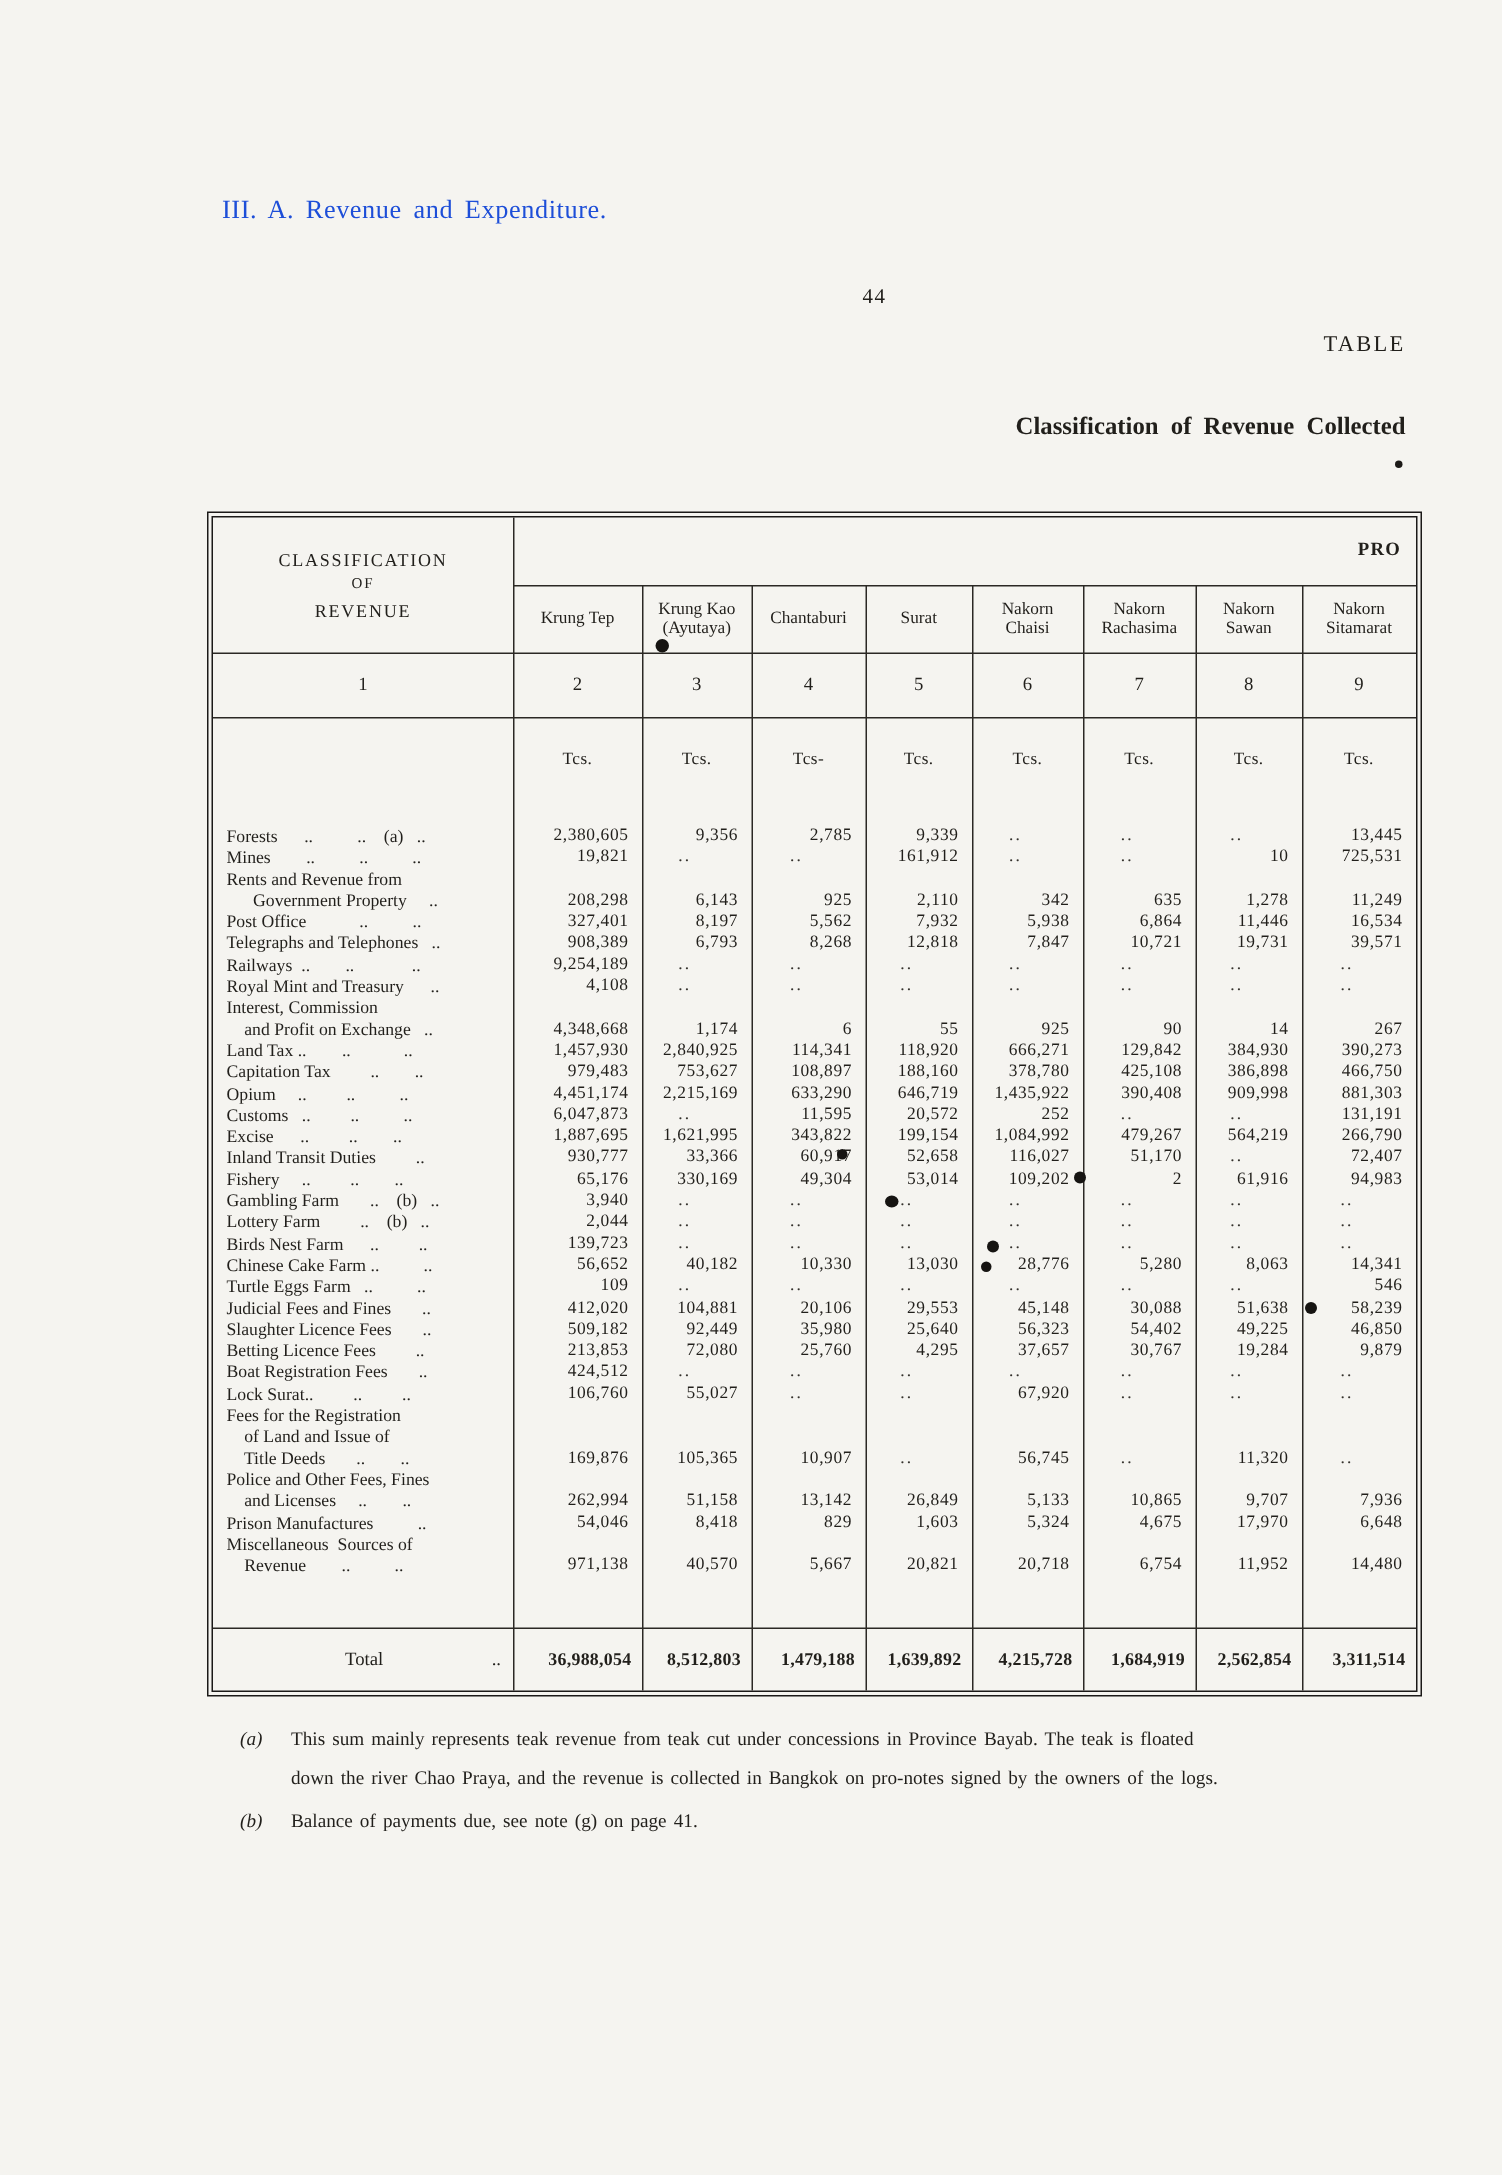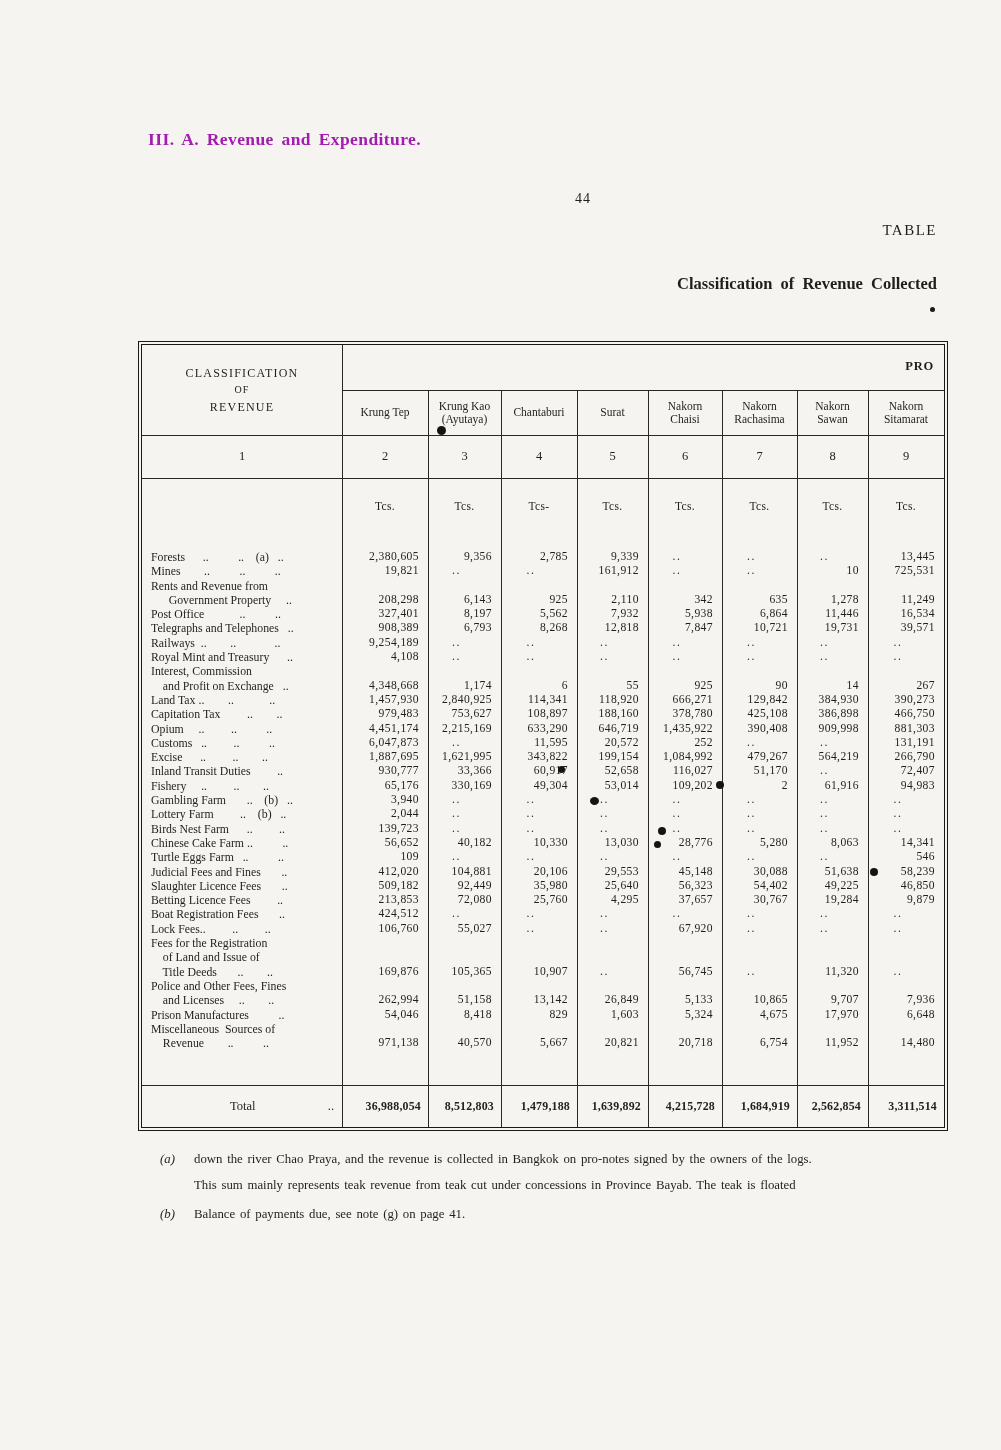--- a/index.html
+++ b/index.html
@@ -1,19 +1,19 @@
 <!DOCTYPE html>
 <html><head>
 <meta charset="utf-8">
 <style>
   html,body{margin:0;padding:0;}
   body{width:1001px;height:1450px;background:#f5f4f0;position:relative;overflow:hidden;
        font-family:"Liberation Serif","DejaVu Serif",serif;color:#211f1b;}
   .abs{position:absolute;}
-  .section-heading{left:148px;top:129px;font-size:17.5px;font-weight:bold;letter-spacing:.4px;word-spacing:3px;color:#a21caf;}
+  .section-heading{left:148px;top:129px;font-size:17.5px;font-weight:normal;letter-spacing:.4px;word-spacing:3px;color:#1d4ed8;}
   .page-number{left:527px;top:191px;font-size:14px;letter-spacing:1px;margin-left:48px;}
   .table-word{right:64px;top:222px;font-size:15px;font-weight:normal;letter-spacing:1.5px;}
   .table-title{right:64px;top:274px;font-size:16.5px;font-weight:bold;word-spacing:4px;}
   .title-dot{left:930px;top:307px;width:5px;height:5px;border-radius:50%;background:#1c1a17;}
 
   
   .revtable{left:138px;top:341px;width:810px;height:790px;box-sizing:border-box;
             border:4px double #1b1918;position:absolute;}
   .vline,.hline{position:absolute;background:#2b2824;}
   .vline{width:1px;bottom:0;}
@@ -454,21 +454,21 @@
         <div class="val empty">..</div>
         <div class="val empty">..</div>
         <div class="val empty">..</div>
         <div class="val empty">..</div>
         <div class="val empty">..</div>
         <div class="val empty">..</div>
         <div class="val empty">..</div>
       </div>
       <div class="trow">
         <div class="lbl">
-          <div class="lbl-line">Lock Fees..         ..         ..</div>
+          <div class="lbl-line">Lock Surat..         ..         ..</div>
         </div>
         <div class="val">106,760</div>
         <div class="val">55,027</div>
         <div class="val empty">..</div>
         <div class="val empty">..</div>
         <div class="val">67,920</div>
         <div class="val empty">..</div>
         <div class="val empty">..</div>
         <div class="val empty">..</div>
       </div>
@@ -542,22 +542,22 @@
       <div class="total-val">1,684,919</div>
       <div class="total-val">2,562,854</div>
       <div class="total-val">3,311,514</div>
     </div>
 </div>
 
 <div class="abs footnotes">
     <div class="fn">
       <div class="fn-marker">(a)</div>
       <div class="fn-text">
+        <div class="fn-line">This sum mainly represents teak revenue from teak cut under concessions in Province Bayab.  The teak is floated</div>
         <div class="fn-line">down the river Chao Praya, and the revenue is collected in Bangkok on pro-notes signed by the owners of the logs.</div>
-        <div class="fn-line">This sum mainly represents teak revenue from teak cut under concessions in Province Bayab.  The teak is floated</div>
       </div>
     </div>
     <div class="fn">
       <div class="fn-marker">(b)</div>
       <div class="fn-text">
         <div class="fn-line">Balance of payments due, see note (g) on page 41.</div>
       </div>
     </div>
   </div>
 

